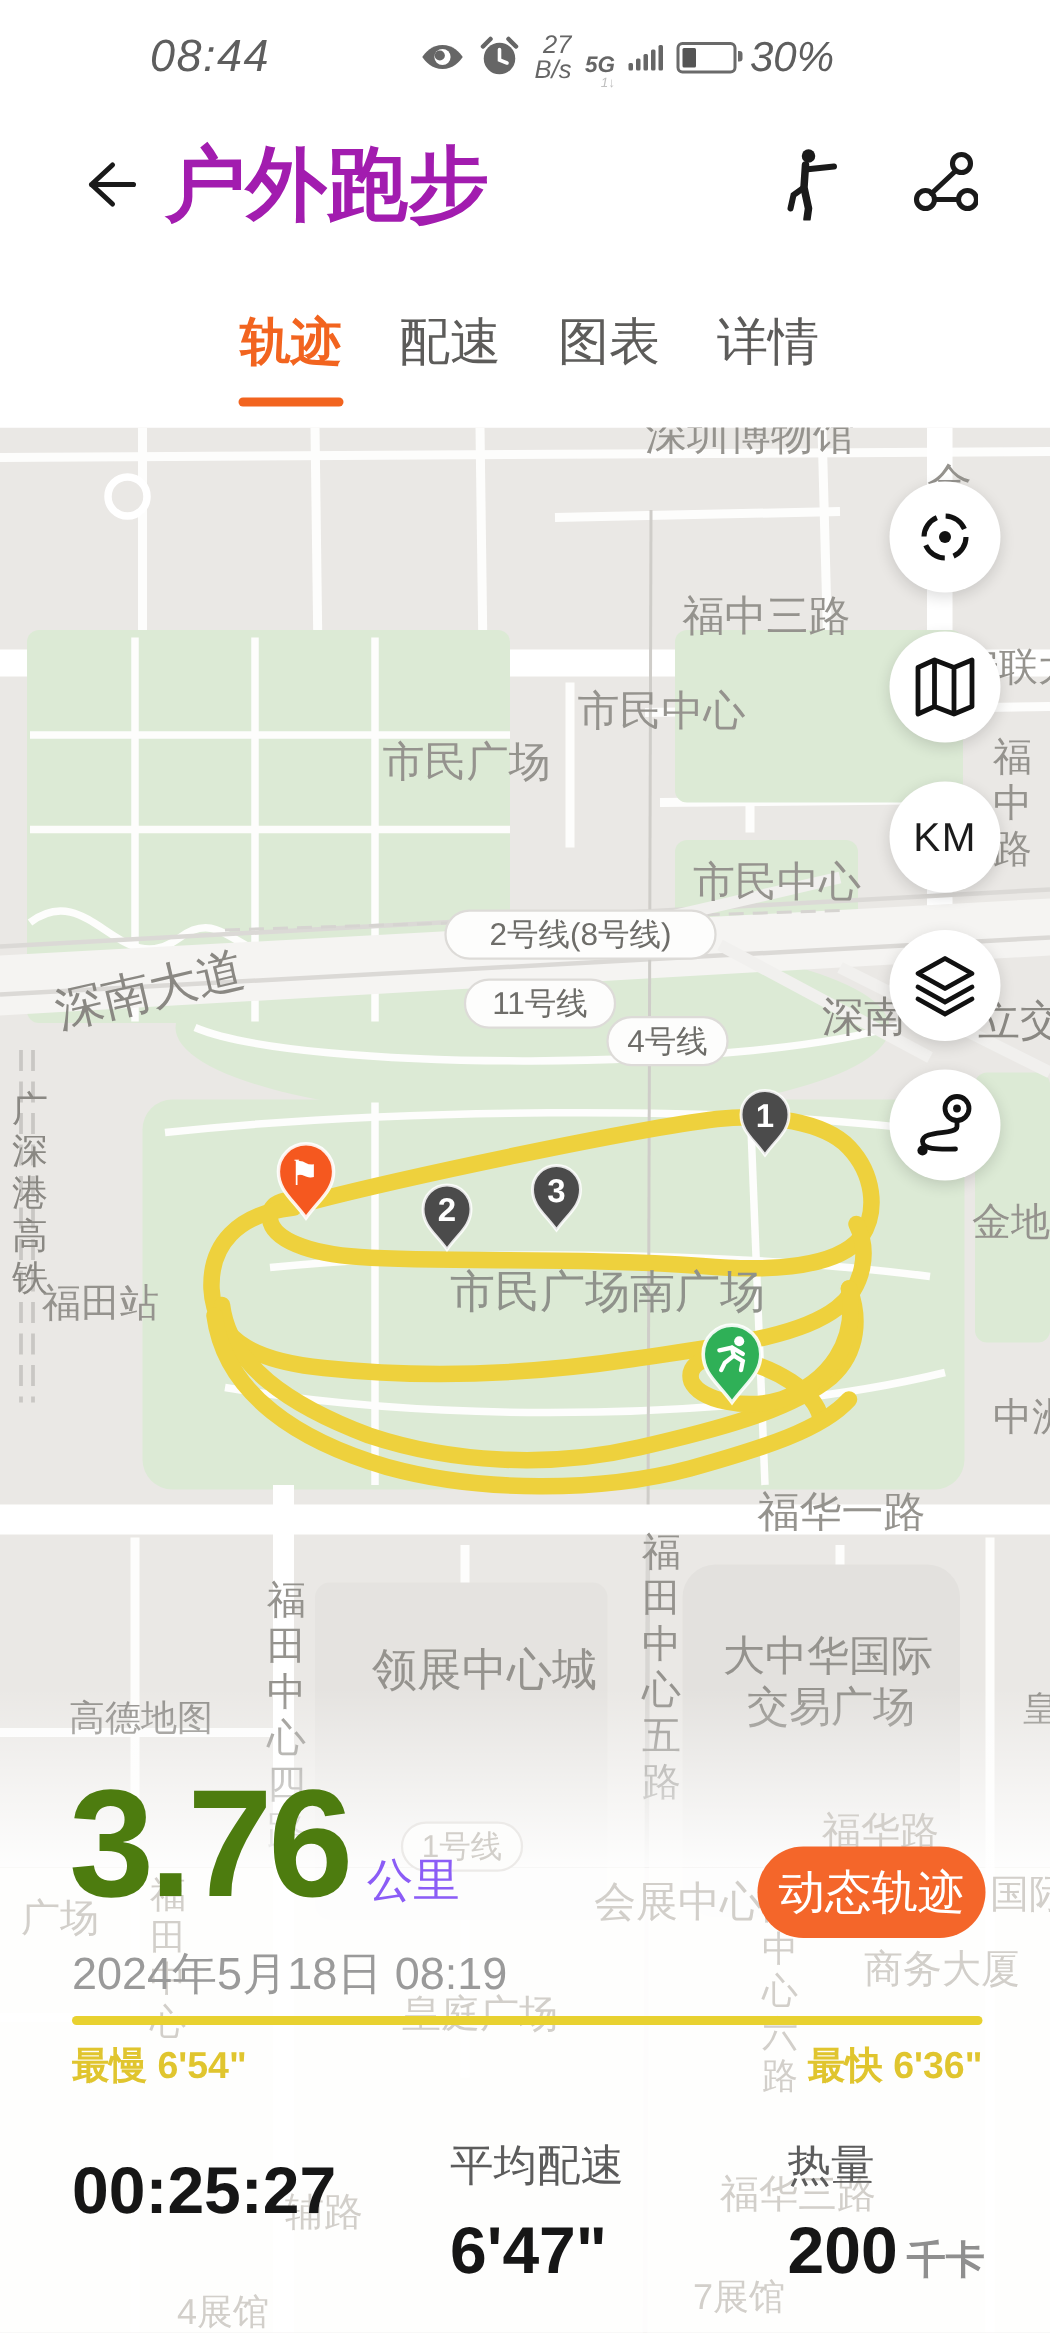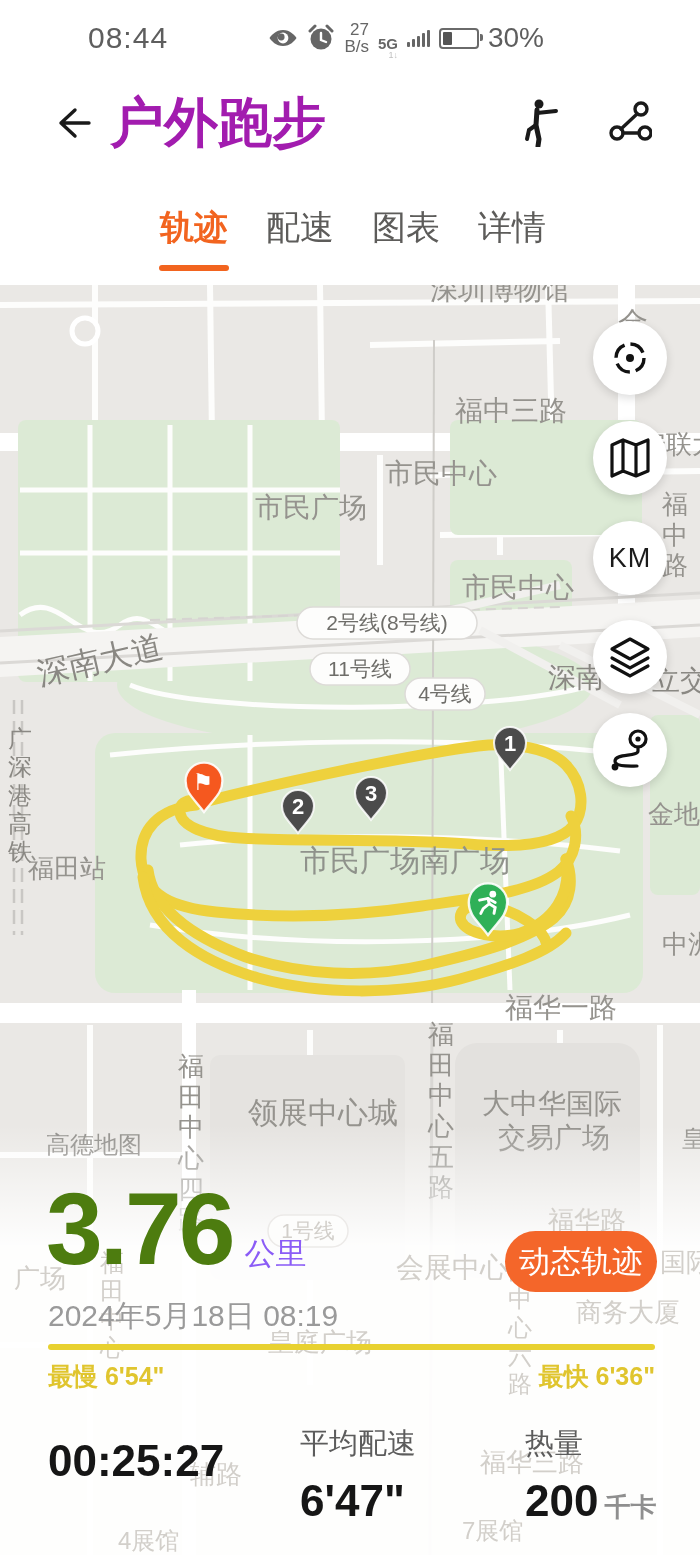--- a/index.html
+++ b/index.html
@@ -1,20 +1,20 @@
 <!DOCTYPE html>
 <html><head>
 <meta charset="utf-8">
 <style>
   html,body{margin:0;padding:0;background:#fff;}
   body{width:700px;height:1555px;position:relative;overflow:hidden;
        font-family:"Liberation Sans","DejaVu Sans",sans-serif;color:#222;}
   
-  .statusbar{position:absolute;top:0;left:0;width:564px;height:76px;display:flex;
-             align-items:center;justify-content:space-between;color:#5e5e5e;}
+  .statusbar{position:absolute;top:0;left:12px;width:564px;height:76px;display:flex;
+             align-items:center;justify-content:space-between;color:#5e5e5e;font-style:italic;}
   .sb-time{margin-left:88px;font-size:30px;letter-spacing:1px;}
   .sb-right{display:flex;align-items:center;gap:9px;margin-right:20px;}
   .sb-stack{display:flex;flex-direction:column;align-items:flex-end;line-height:1;
             font-size:17px;color:#666;}
   .sb-5g{display:flex;flex-direction:column;align-items:flex-end;line-height:1;margin-top:19px;}
   .sb-5g .g{font-size:15px;font-weight:bold;color:#666;}
   .sb-5g .tiny{font-size:9px;color:#c0c0c0;}
   .bars{display:flex;align-items:flex-end;gap:2px;height:18px;}
   .bars i{display:block;width:3px;background:#666;border-radius:1px;}
   .battery{width:36px;height:17px;border:2px solid #6a6a6a;border-radius:4px;position:relative;}

